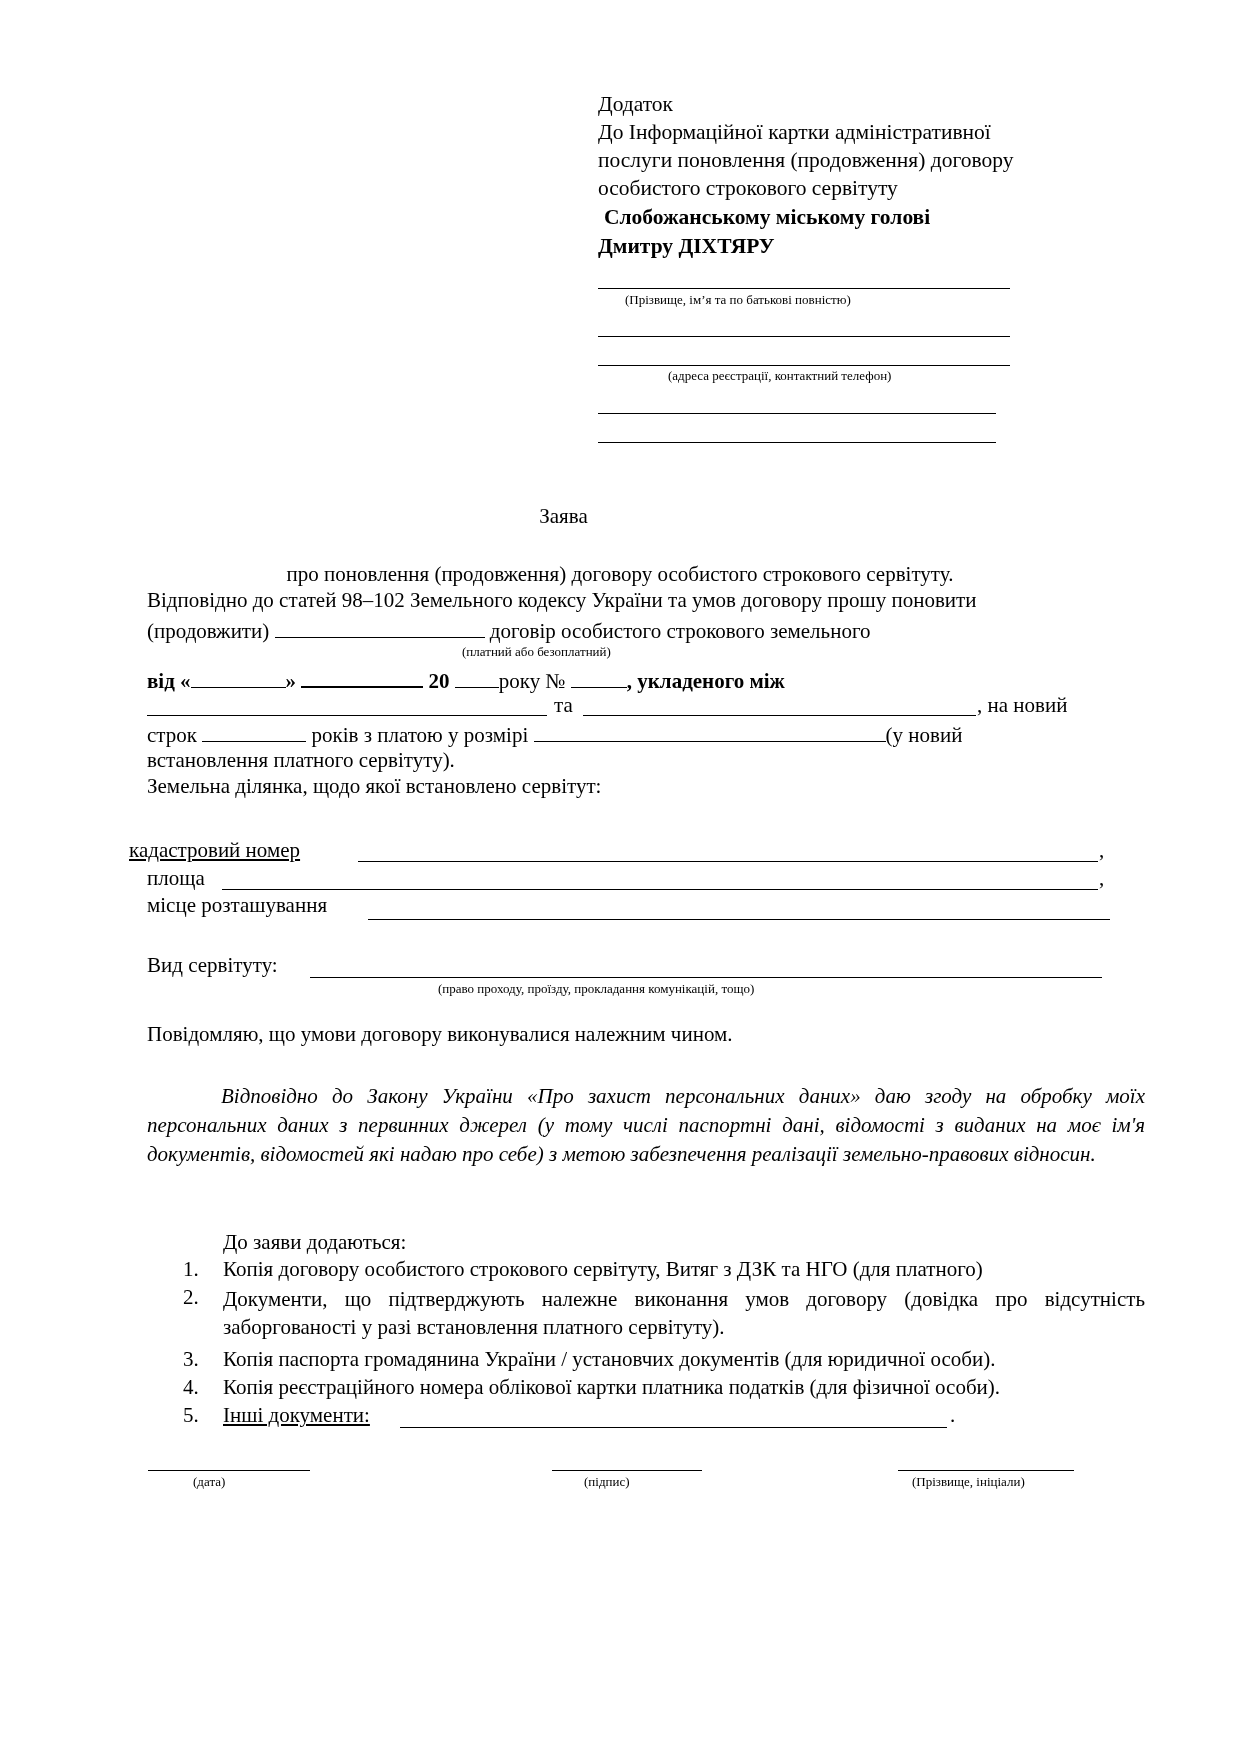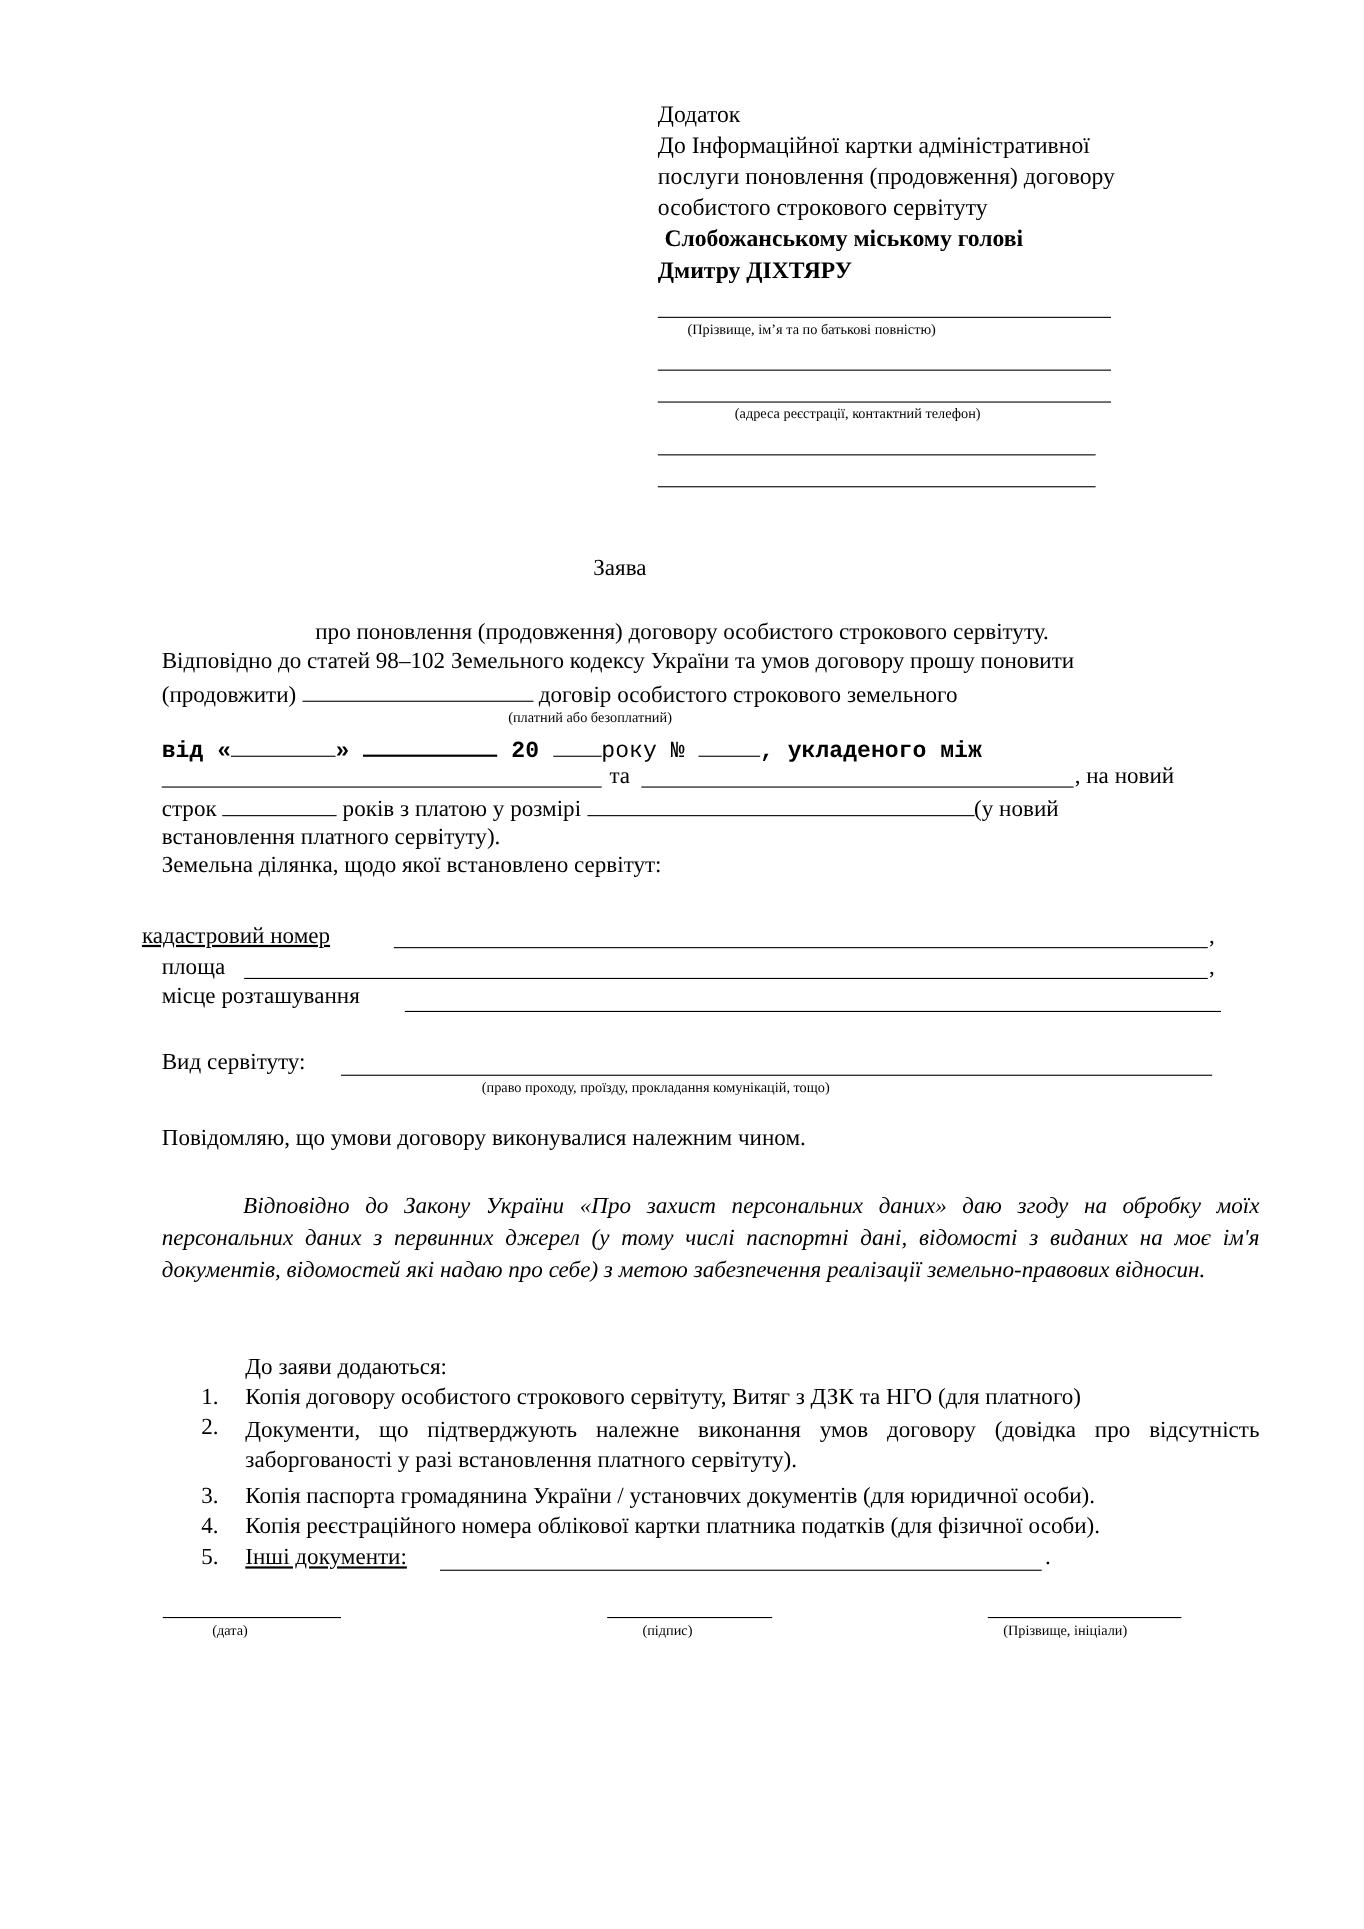--- a/index.html
+++ b/index.html
@@ -38,21 +38,21 @@
 
 <div class="body-text" style="left:147px; top:588px;">Відповідно до статей 98–102 Земельного кодексу України та умов договору прошу поновити</div>
 
 <div class="body-text" style="left:147px; top:617px;">
   <span>(продовжити)</span>
   <span class="blank" style="width:210px;"></span>
   <span>договір особистого строкового земельного</span>
 </div>
 <div class="cap" style="left:462px; top:644px;">(платний або безоплатний)</div>
 
-<div class="body-text bold" style="left:147px; top:666px;font-family:Liberation Mono, monospace;">
+<div class="body-text bold" style="left:147px; top:666px;">
   <span>від «</span><span class="blank" style="width:95px;"></span><span>»</span>
   <span class="blank" style="width:122px; border-bottom-width:2.5px;"></span>
   <span>20</span>
   <span class="blank" style="width:44px;"></span><span style="font-weight:normal;">року №</span>
   <span class="blank" style="width:56px;"></span><span>, укладеного  між</span>
 </div>
 
 <div class="line" style="left:147px; top:715px; width:400px;"></div>
 <div class="body-text" style="left:554px; top:693px;">та</div>
 <div class="line" style="left:583px; top:715px; width:393px;"></div>

